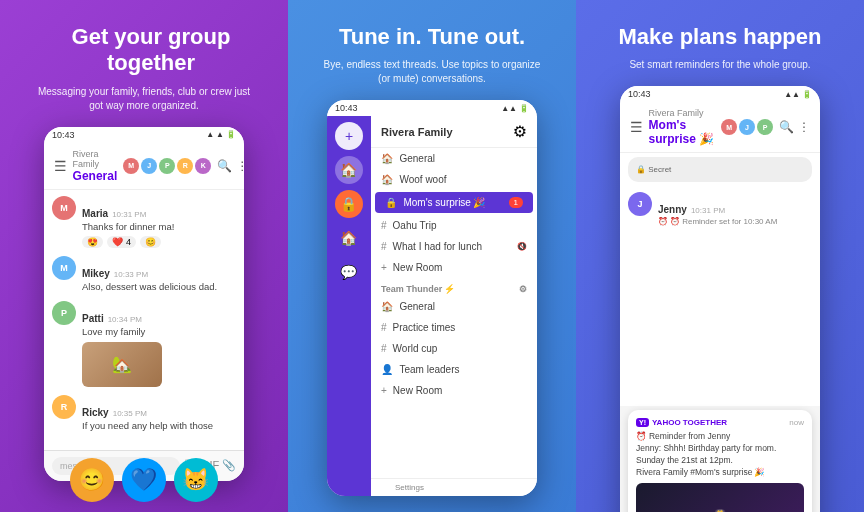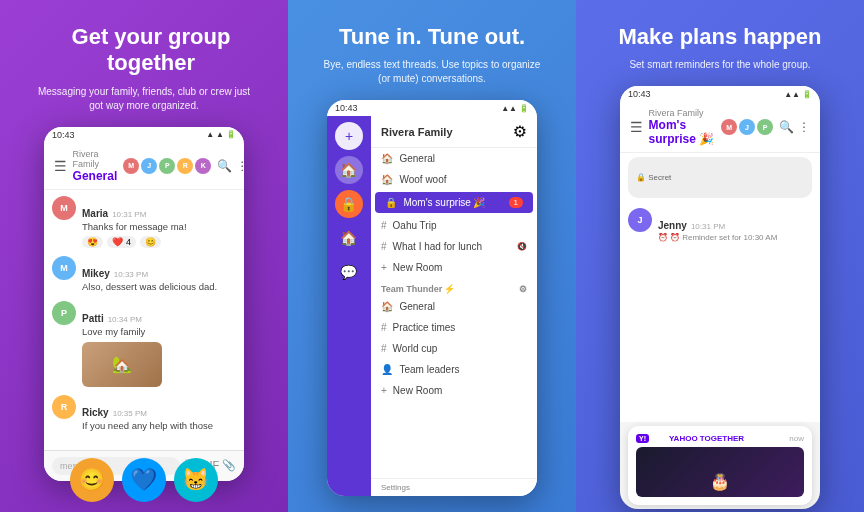--- a/index.html
+++ b/index.html
@@ -352,21 +352,21 @@
       height: 220px;
       overflow: hidden;
       display: flex;
       flex-direction: column;
       gap: 6px;
     }
 
     .secret-badge {
       background: #eee;
       border-radius: 10px;
-      padding: 16px 8px;
+      padding: 8px 8px;
       font-size: 8px;
       color: #666;
       text-align: center;
       align-self: center;
       display: flex;
       align-items: center;
       gap: 3px;
     }
 
     .reminder-notification {
@@ -384,21 +384,21 @@
       justify-content: space-between;
       margin-bottom: 4px;
     }
 
     .notif-app-name {
       font-size: 8px;
       font-weight: 700;
       color: #6200ea;
       display: flex;
       align-items: flex-start;
-      gap: 20px;
+      gap: 3px;
     }
 
     .notif-time {
       font-size: 8px;
       color: #aaa;
     }
 
     .notif-text {
       font-size: 8.5px;
       color: #444;
@@ -491,21 +491,21 @@
 
     <div class="chat-messages">
 
       <div class="chat-message">
         <div class="msg-avatar" style="background:#e57373;">M</div>
         <div class="msg-content">
           <div class="msg-author-line">
             <span class="msg-author">Maria</span>
             <span class="msg-time">10:31 PM</span>
           </div>
-          <div class="msg-text">Thanks for message ma!</div>
+          <div class="msg-text">Thanks for dinner ma!</div>
           <div class="msg-emoji-row">
             <span class="msg-emoji-badge">😍</span>
             <span class="msg-emoji-badge">❤️ 4</span>
             <span class="msg-emoji-badge">😊</span>
           </div>
         </div>
       </div>
 
       <div class="chat-message">
         <div class="msg-avatar" style="background:#64b5f6;">M</div>
@@ -637,21 +637,21 @@
           <div class="sidebar-channel-item">
             <span class="channel-icon">👤</span>
             <span>Team leaders</span>
           </div>
           <div class="sidebar-channel-item">
             <span class="channel-icon">+</span>
             <span>New Room</span>
           </div>
         </div>
 
-        <div style="padding:4px 10px;font-size:8px;color:#888;border-top:1px solid #eee;">Settings</div>
+        <div style="padding:4px 24px;font-size:8px;color:#888;border-top:1px solid #eee;">Settings</div>
       </div>
     </div>
   </div>
 </div>
 
 <div class="panel panel-3">
   <div class="panel-heading">Make plans happen</div>
   <div class="panel-subtext">Set smart reminders for the whole group.</div>
 
   <div class="phone-mock reminder-phone">
@@ -702,19 +702,22 @@
     </div>
 
     <div class="reminder-notification">
       <div class="notif-header">
         <div class="notif-app-name">
           <span style="background:#6200ea;color:white;padding:1px 3px;border-radius:3px;font-size:7px;">Y!</span>
           <span>YAHOO TOGETHER</span>
         </div>
         <span class="notif-time">now</span>
       </div>
+      <div class="notif-text" style="white-space:pre-line;">⏰ Reminder from Jenny
+Jenny: Shhh! Birthday party for mom. Sunday the 21st at 12pm.
+Rivera Family #Mom's surprise 🎉</div>
       <div class="notif-image-placeholder">
         <div class="candles">🎂</div>
       </div>
     </div>
 
   </div>
 </div>
 
 </body></html>

